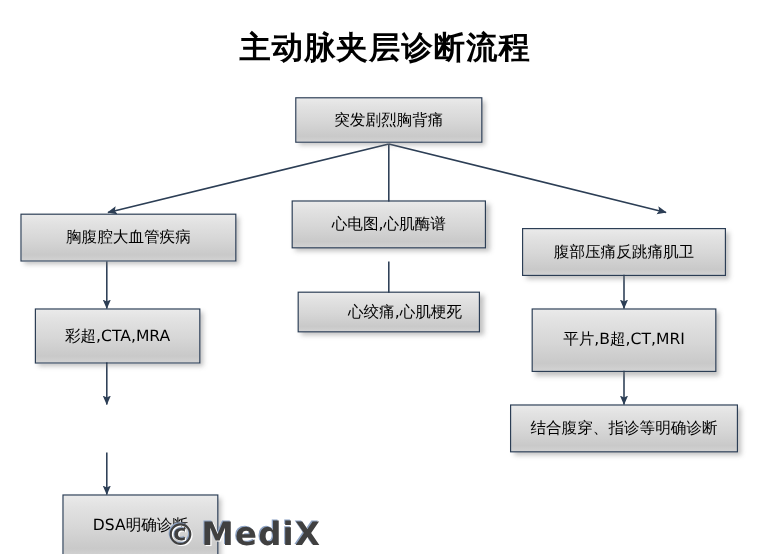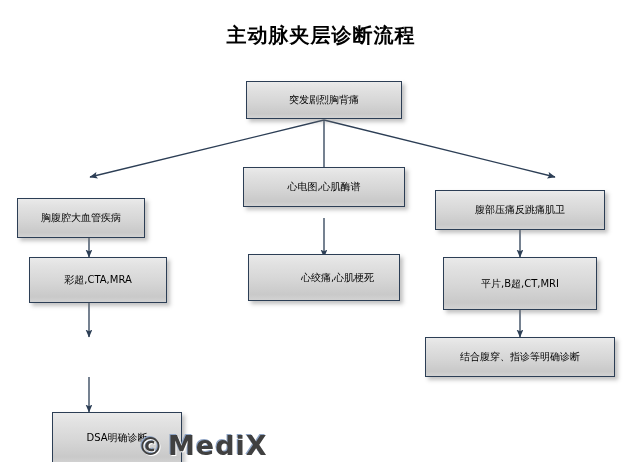--- a/index.html
+++ b/index.html
@@ -18,21 +18,21 @@
     overflow: hidden;
   }
 
   
   .chart-title {
     position: absolute;
     left: 0;
     top: 22px;
     width: 642px;
     text-align: center;
-    font-size: 20px;
+    font-size: 26px;
     font-weight: bold;
     color: #000000;
     letter-spacing: 1px;
     font-family: "DejaVu Sans", "Liberation Sans", sans-serif;
   }
 
   
   .node {
     position: absolute;
     box-sizing: border-box;
@@ -41,21 +41,21 @@
                 #eaeaea 0%,
                 #e2e2e2 18%,
                 #d6d6d6 55%,
                 #c9c9c9 88%,
                 #d2d2d2 100%);
     box-shadow: 3px 3px 4px rgba(120,120,120,0.45);
     display: flex;
     align-items: center;
     justify-content: center;
     color: #000000;
-    font-size: 10px;
+    font-size: 13px;
     line-height: 1;
     white-space: nowrap;
     font-family: "DejaVu Sans", "Liberation Sans", sans-serif;
   }
 
   
   #links {
     position: absolute;
     left: 0;
     top: 0;
@@ -109,29 +109,29 @@
 
       <path d="M89,297 L89,337"></path>
       <path d="M520,297 L520,337"></path>
 
       <path d="M89,377 L89,412"></path>
     </g>
   </svg>
 
   <div class="node" style="left:246px; top:81px; width:156px; height:38px;">突发剧烈胸背痛</div>
 
-  <div class="node" style="left:17px; top:178px; width:128px; height:40px;margin-top:20px;">胸腹腔大血管疾病</div>
+  <div class="node" style="left:17px; top:178px; width:180px; height:40px;">胸腹腔大血管疾病</div>
 
   <div class="node" style="left:243px; top:167px; width:162px; height:40px;">心电图,心肌酶谱</div>
 
   <div class="node" style="left:435px; top:190px; width:170px; height:40px;">腹部压痛反跳痛肌卫</div>
 
   <div class="node" style="left:29px; top:257px; width:138px; height:46px;">彩超,CTA,MRA</div>
 
-  <div class="node" style="left:248px; top:254px; width:152px; height:47px;padding-left:27px;">心绞痛,心肌梗死</div>
+  <div class="node" style="left:248px; top:243px; width:152px; height:34px;padding-left:27px;">心绞痛,心肌梗死</div>
 
   <div class="node" style="left:443px; top:257px; width:154px; height:53px;">平片,B超,CT,MRI</div>
 
 
   <div class="node" style="left:425px; top:337px; width:190px; height:40px;text-align:center;">结合腹穿、指诊等明确诊断</div>
 
   <div class="node" style="left:52px; top:412px; width:130px; height:52px;">DSA明确诊断</div>
 
   <div class="watermark">
     <span class="mark-c">©</span><span>MediX</span>

